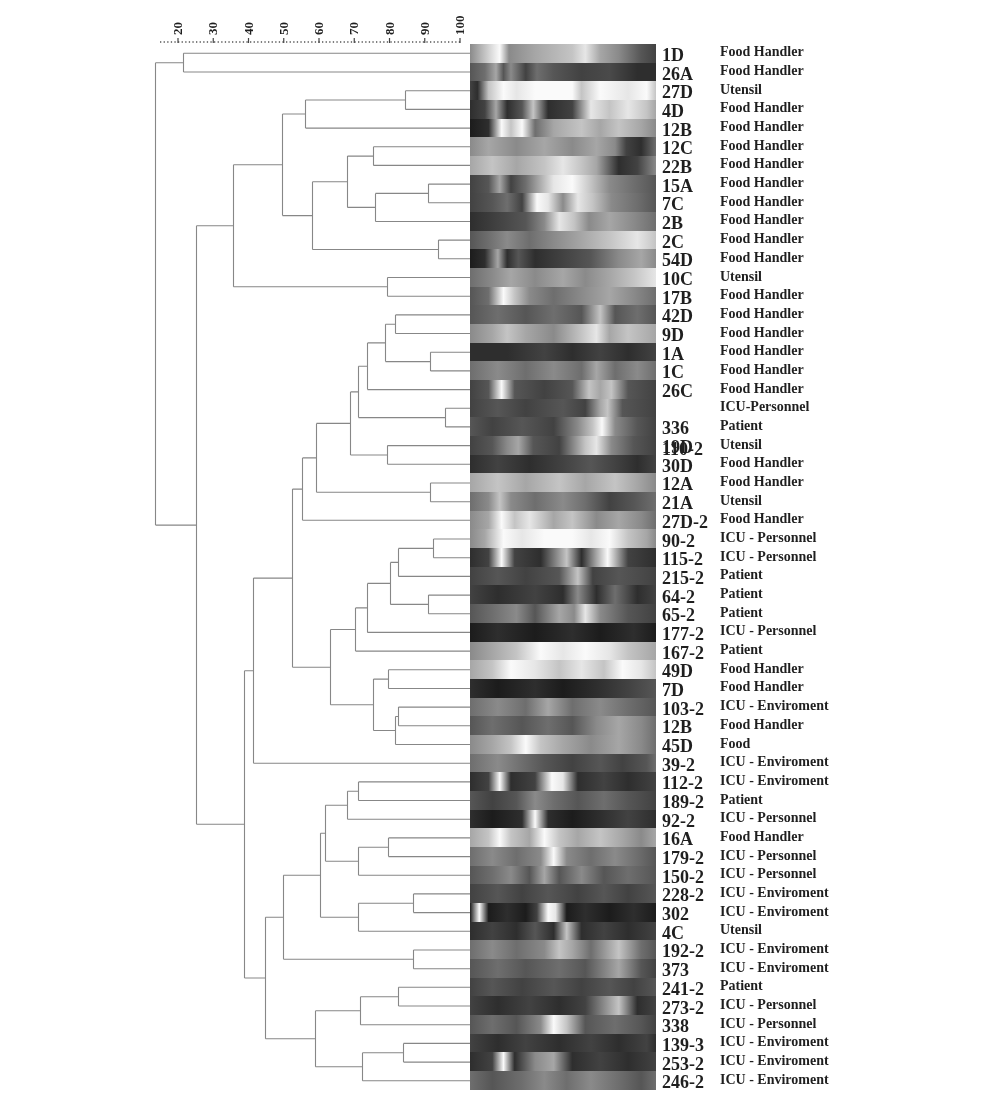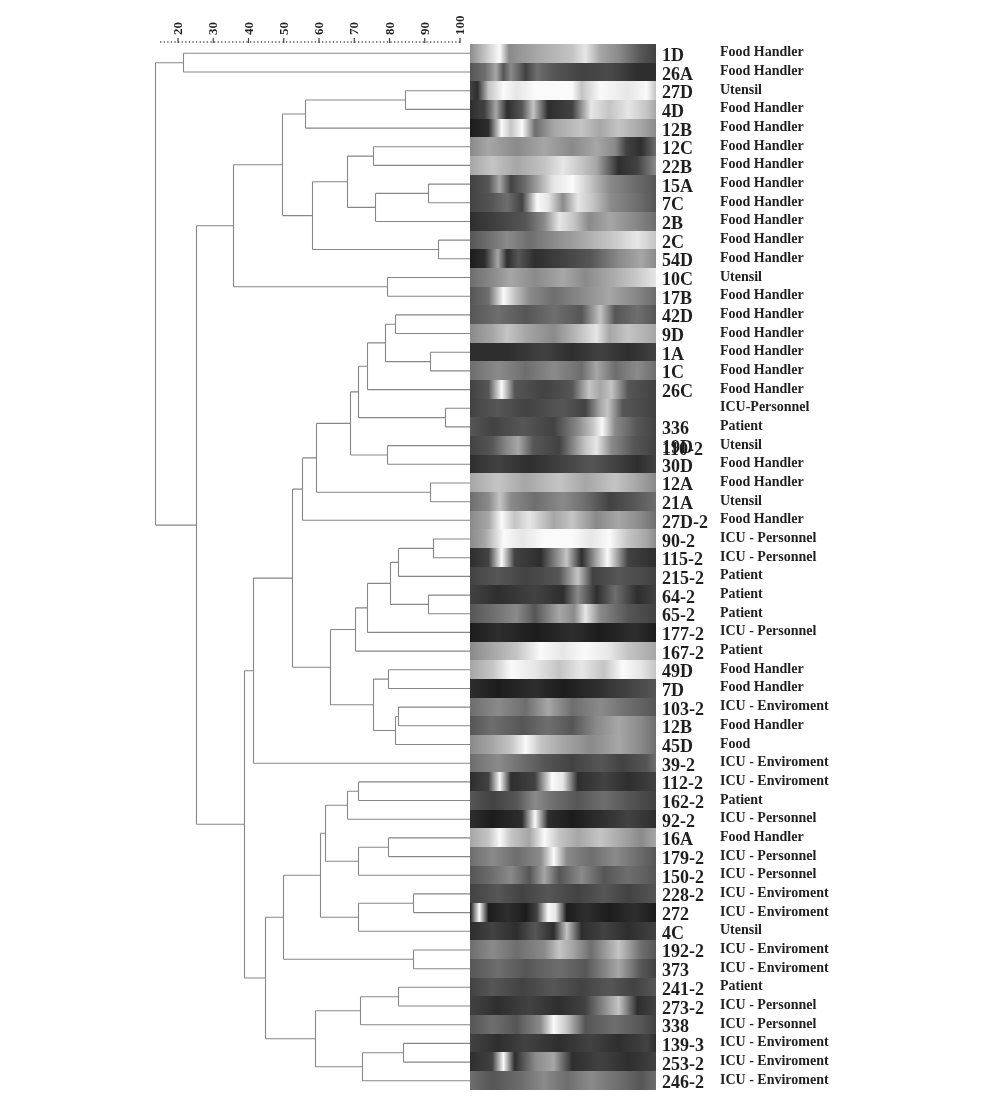--- a/index.html
+++ b/index.html
@@ -131,27 +131,27 @@
       <span class="col-label id-label" style="left: 662px; top: 605.24px; text-align: right;">65-2</span>
       <span class="col-label id-label" style="left: 662px; top: 623.92px;">177-2</span>
       <span class="col-label id-label" style="left: 662px; top: 642.6px;">167-2</span>
       <span class="col-label id-label" style="left: 662px; top: 661.28px;">49D</span>
       <span class="col-label id-label" style="left: 662px; top: 679.96px; text-align: center;">7D</span>
       <span class="col-label id-label" style="left: 662px; top: 698.64px;">103-2</span>
       <span class="col-label id-label" style="left: 662px; top: 717.32px;">12B</span>
       <span class="col-label id-label" style="left: 662px; top: 736px;">45D</span>
       <span class="col-label id-label" style="left: 662px; top: 754.68px;">39-2</span>
       <span class="col-label id-label" style="left: 662px; top: 773.36px;">112-2</span>
-      <span class="col-label id-label" style="left: 662px; top: 792.04px;">162-2</span>
+      <span class="col-label id-label" style="left: 662px; top: 792.04px;">189-2</span>
       <span class="col-label id-label" style="left: 662px; top: 810.72px;">92-2</span>
       <span class="col-label id-label" style="left: 662px; top: 829.4px;">16A</span>
       <span class="col-label id-label" style="left: 662px; top: 848.08px;">179-2</span>
       <span class="col-label id-label" style="left: 662px; top: 866.76px;">150-2</span>
       <span class="col-label id-label" style="left: 662px; top: 885.44px;">228-2</span>
-      <span class="col-label id-label" style="left: 662px; top: 904.12px;">272</span>
+      <span class="col-label id-label" style="left: 662px; top: 904.12px;">302</span>
       <span class="col-label id-label" style="left: 662px; top: 922.8px;">4C</span>
       <span class="col-label id-label" style="left: 662px; top: 941.48px;">192-2</span>
       <span class="col-label id-label" style="left: 662px; top: 960.16px;">373</span>
       <span class="col-label id-label" style="left: 662px; top: 978.84px;">241-2</span>
       <span class="col-label id-label" style="left: 662px; top: 997.52px;">273-2</span>
       <span class="col-label id-label" style="left: 662px; top: 1016.2px;">338</span>
       <span class="col-label id-label" style="left: 662px; top: 1034.88px;">139-3</span>
       <span class="col-label id-label" style="left: 662px; top: 1053.56px; text-align: center;">253-2</span>
       <span class="col-label id-label" style="left: 662px; top: 1072.24px;">246-2</span>
     </div>

